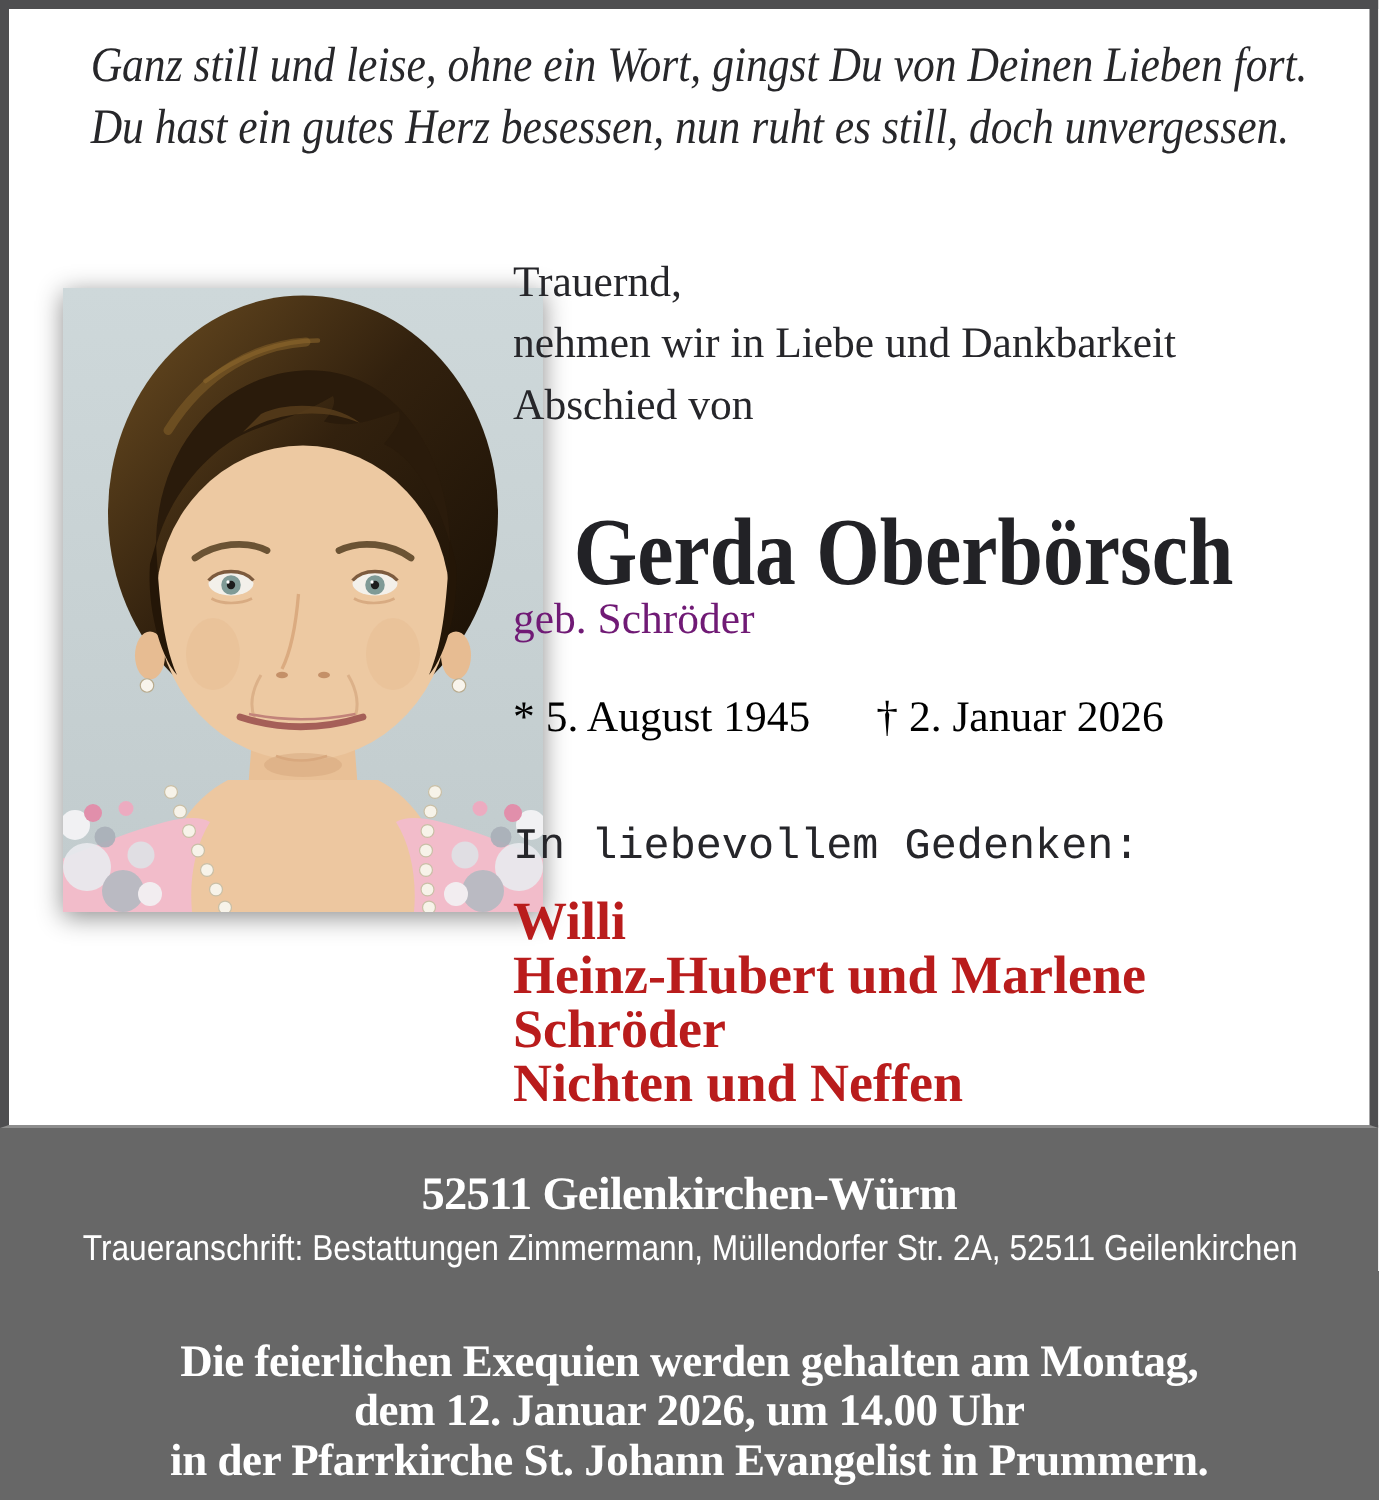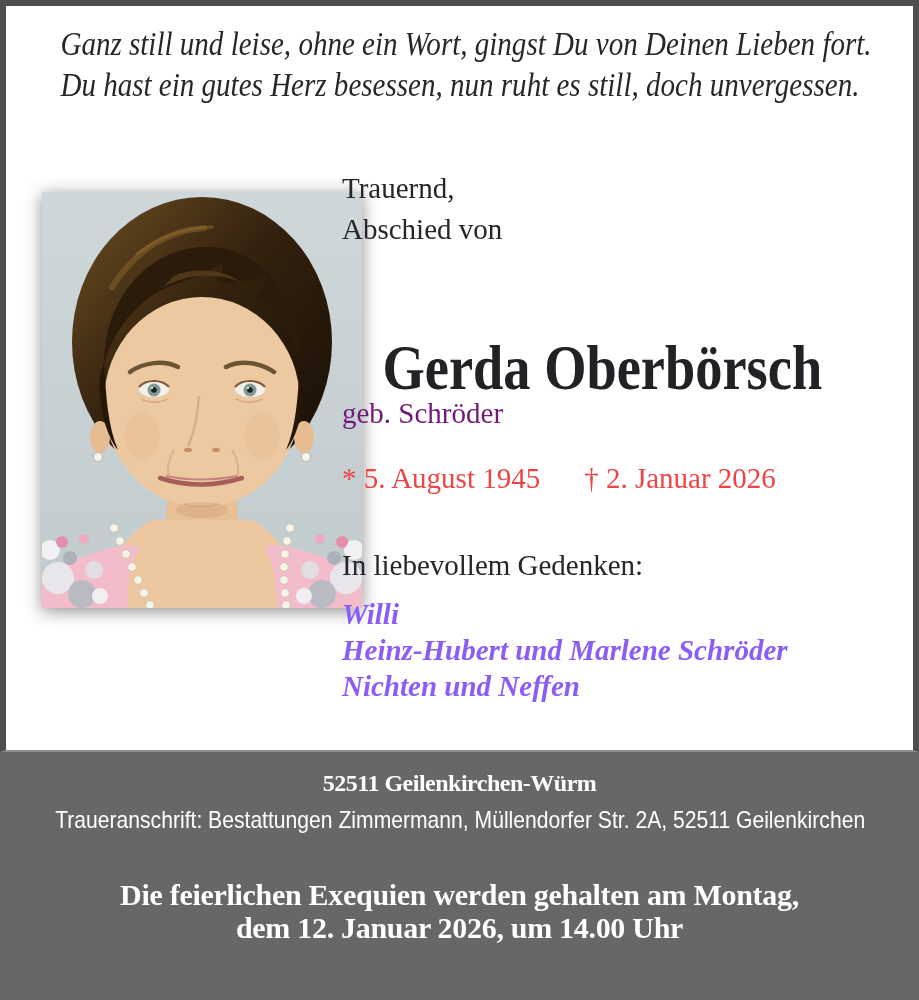--- a/index.html
+++ b/index.html
@@ -53,43 +53,43 @@
     font-size:64px;line-height:66px;font-weight:bold;color:#222226;
     transform:scaleX(0.85);transform-origin:50% 0;
     white-space:nowrap;margin:0;
   }
   .maiden{
     position:absolute;left:0;right:0;top:373px;
     font-size:29px;line-height:34px;color:#701a75;
   }
   .dates{
     position:absolute;left:0;right:0;top:437px;
-    font-size:29px;line-height:36px;color:#ef4444;white-space:nowrap;
+    font-size:29px;line-height:36px;color:#000000;white-space:nowrap;
   }
   .dates .birth{margin-right:44px;}
   .gedenken{
     position:absolute;left:0;right:0;top:524px;
-    font-size:29px;line-height:36px;color:#26262a;
+    font-size:29px;line-height:36px;color:#26262a;font-family:Liberation Mono, monospace;
   }
   .mourners{
     position:absolute;left:0;right:0;top:573px;
-    font-size:29px;line-height:36px;color:#8b5cf6;font-style:italic;
+    font-size:36px;line-height:36px;color:#b91c1c;
   }
   .mourners .bold{font-weight:bold;}
   
   .footer{
     position:absolute;left:0;top:752px;
     width:919px;height:248px;
     background:#676767;
     color:#ffffff;
     text-align:center;
   }
   .footer .loc{
-    margin-top:13px;
-    font-size:24px;line-height:36px;font-weight:bold;
+    margin-top:26px;
+    font-size:31px;line-height:36px;font-weight:bold;
     letter-spacing:-0.5px;
   }
   .footer .addr{
     margin-top:4px;
     font-family:"Liberation Sans", sans-serif;
     font-size:24px;line-height:30px;
     transform:scaleX(0.88);transform-origin:50% 0;
     white-space:nowrap;
   }
   .footer .service{
@@ -216,20 +216,21 @@
           <circle cx="242" cy="388" r="4.3" fill="#f7f3e9" stroke="#c9bfa6" stroke-width="0.8"></circle>
           <circle cx="243" cy="401" r="4.3" fill="#f7f3e9" stroke="#c9bfa6" stroke-width="0.8"></circle>
           <circle cx="244" cy="413" r="4.3" fill="#f7f3e9" stroke="#c9bfa6" stroke-width="0.8"></circle>
         </g>
       </svg>
     </div>
 
     <div class="right-col">
       <div class="intro">
         <div>Trauernd,</div>
+        <div>nehmen wir in Liebe und Dankbarkeit</div>
         <div>Abschied von</div>
       </div>
 
       <div class="name">Gerda Oberbörsch</div>
       <div class="maiden">geb. Schröder</div>
 
       <div class="dates">
         <span class="birth">* 5. August 1945</span><span>† 2. Januar 2026</span>
       </div>
 
@@ -242,16 +243,17 @@
       </div>
     </div>
   </div>
 
   <div class="footer">
     <div class="loc">52511 Geilenkirchen-Würm</div>
     <div class="addr">Traueranschrift: Bestattungen Zimmermann, Müllendorfer Str. 2A, 52511 Geilenkirchen</div>
     <div class="service">
       <div>Die feierlichen Exequien werden gehalten am Montag,</div>
       <div>dem 12. Januar 2026, um 14.00 Uhr</div>
+      <div>in der Pfarrkirche St. Johann Evangelist in Prummern.</div>
     </div>
   </div>
 
 </div>
 
 </body></html>

